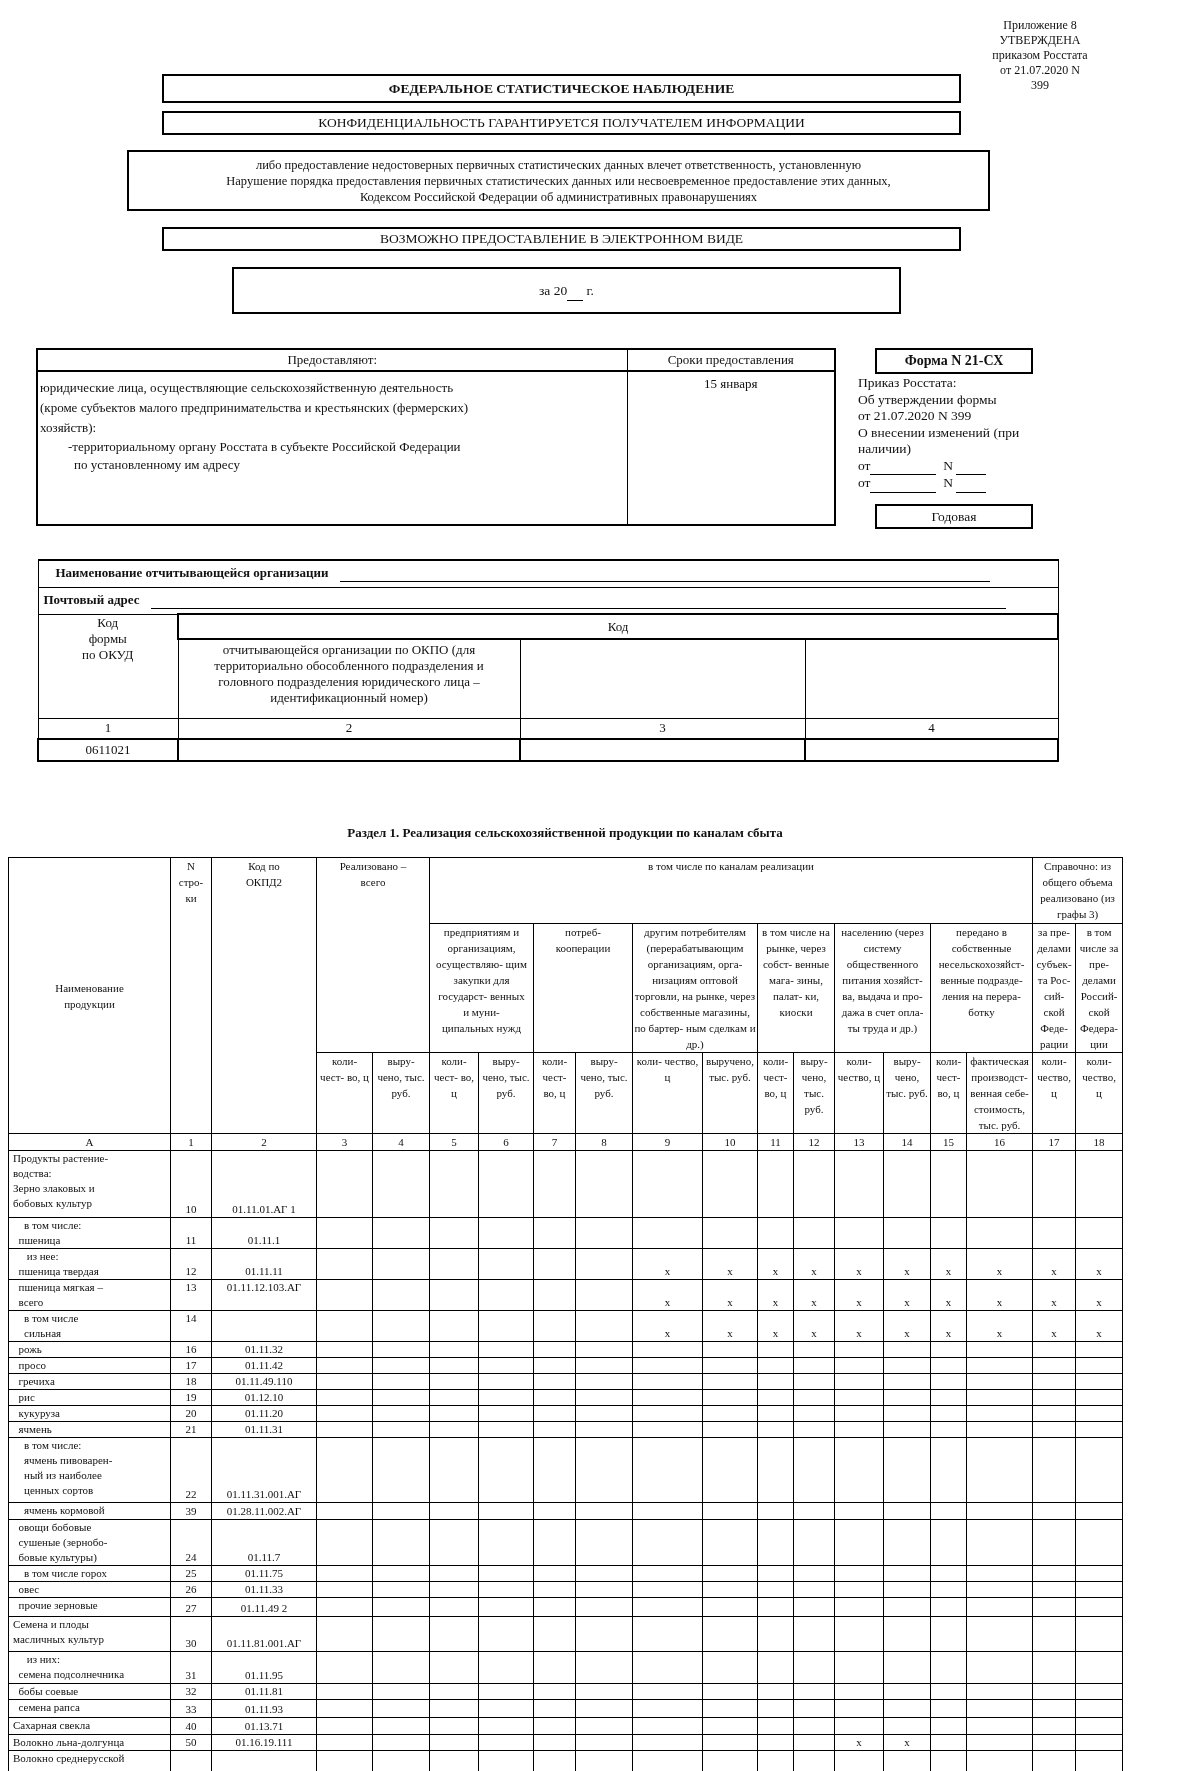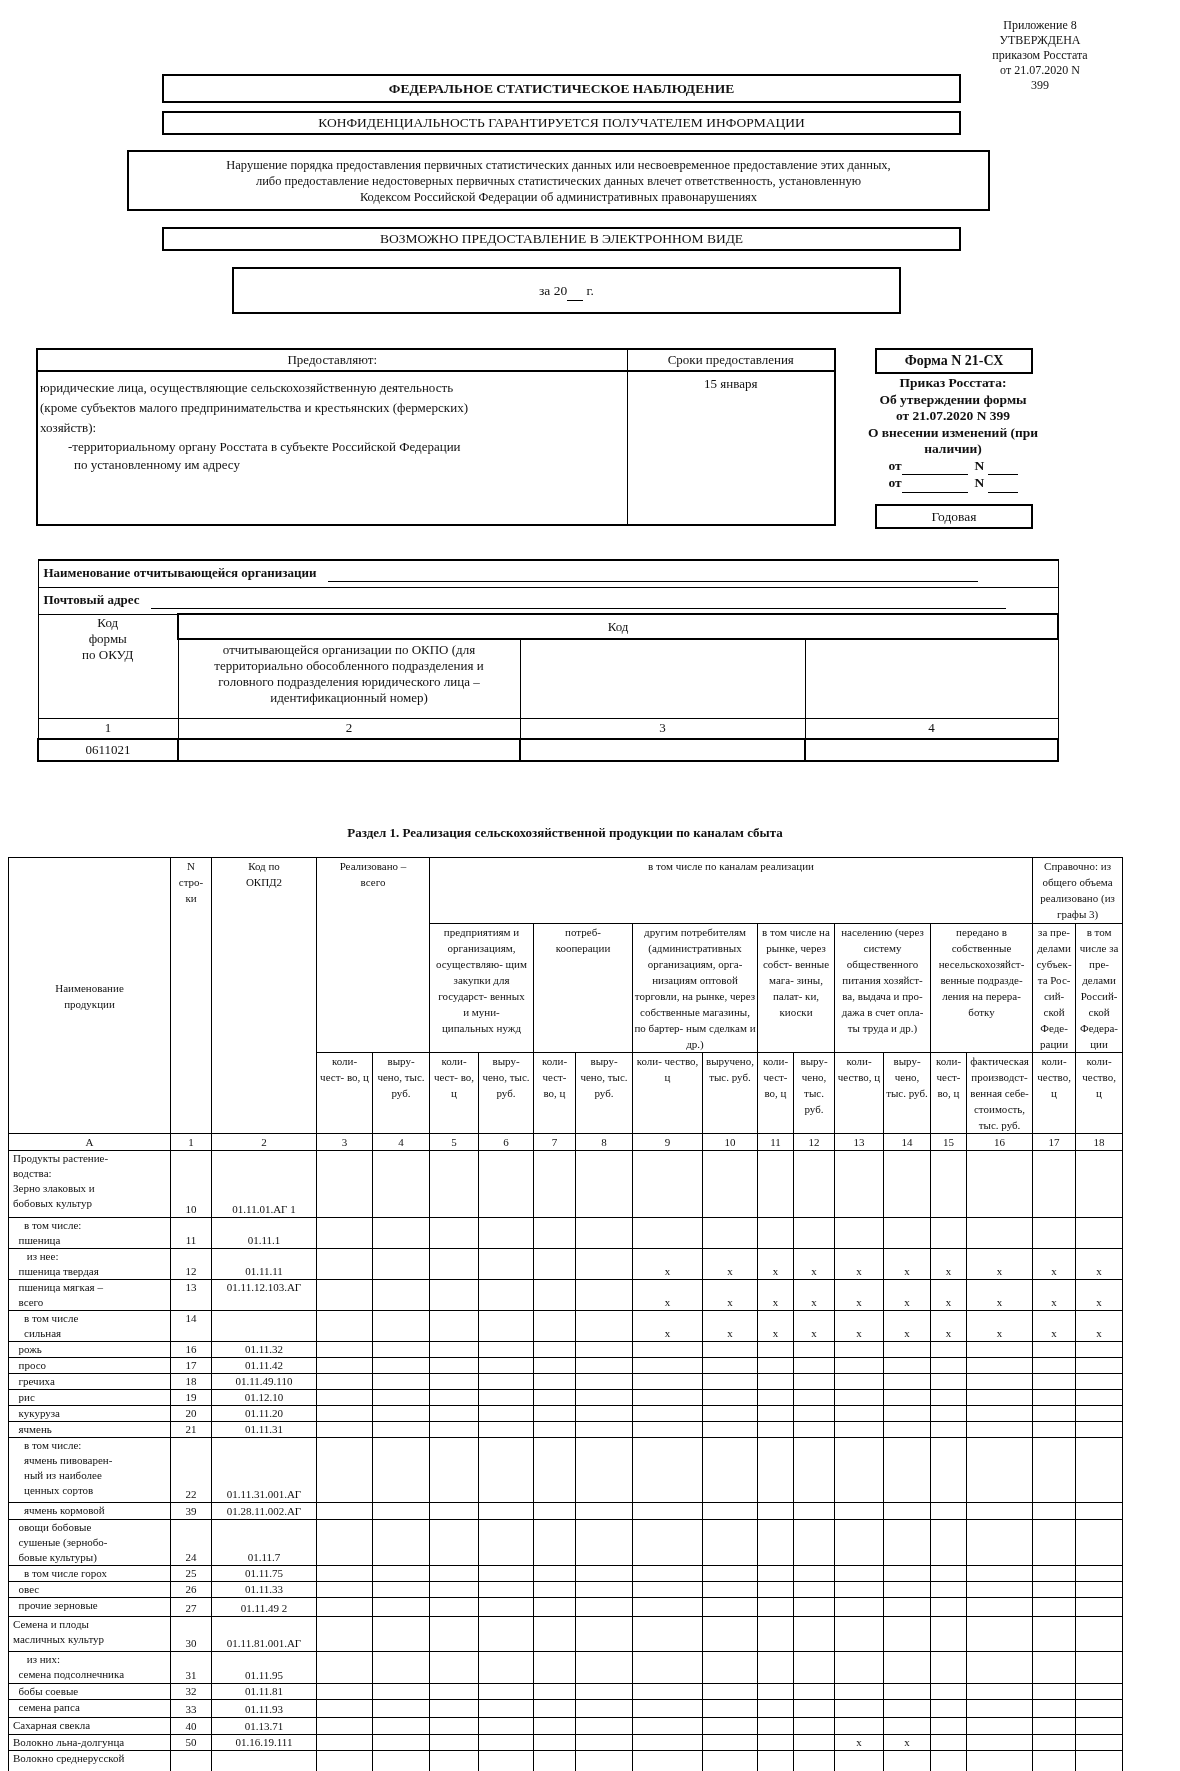--- a/index.html
+++ b/index.html
@@ -33,22 +33,22 @@
   <div>399</div>
 </div>
 
 <div class="abs box t13 bold" style="left:162px; top:74px; width:799px; height:29px;">
   <span>ФЕДЕРАЛЬНОЕ СТАТИСТИЧЕСКОЕ НАБЛЮДЕНИЕ</span>
 </div>
 <div class="abs box t13" style="left:162px; top:111px; width:799px; height:24px;">
   <span>КОНФИДЕНЦИАЛЬНОСТЬ ГАРАНТИРУЕТСЯ ПОЛУЧАТЕЛЕМ ИНФОРМАЦИИ</span>
 </div>
 <div class="abs box t12" style="left:127px; top:150px; width:863px; height:61px;">
+  <div>либо предоставление недостоверных первичных статистических данных влечет ответственность, установленную</div>
   <div>Нарушение порядка предоставления первичных статистических данных или несвоевременное предоставление этих данных,</div>
-  <div>либо предоставление недостоверных первичных статистических данных влечет ответственность, установленную</div>
   <div>Кодексом Российской Федерации об административных правонарушениях</div>
 </div>
 <div class="abs box t13" style="left:162px; top:227px; width:799px; height:24px;">
   <span>ВОЗМОЖНО ПРЕДОСТАВЛЕНИЕ В ЭЛЕКТРОННОМ ВИДЕ</span>
 </div>
 <div class="abs box t13" style="left:232px; top:267px; width:669px; height:47px; line-height:19px;">
   <div>
     <span>за 20</span><span class="uline" style="width:16px;">&nbsp;</span>&nbsp;<span>г.</span>
   </div>
 </div>
@@ -72,21 +72,21 @@
       <div style="padding-left:34px; line-height:18px;">по установленному им адресу</div>
     </td>
     <td style="text-align:center; padding-top:4px;">15 января</td>
   </tr>
 </tbody>
   </table>
 
 <div class="abs box bold" style="left:875px; top:348px; width:158px; height:26px; font-size:14px;">
   <span>Форма N 21-СХ</span>
 </div>
-<div class="abs" style="left:858px; top:375px; width:190px; text-align:center; font-size:13.5px; line-height:16.5px;font-weight:bold;">
+<div class="abs" style="left:858px; top:375px; width:190px; font-size:13.5px; line-height:16.5px;">
   <div>Приказ Росстата:</div>
   <div>Об утверждении формы</div>
   <div>от 21.07.2020 N 399</div>
   <div>О внесении изменений (при</div>
   <div>наличии)</div>
   <div>
     <span>от</span><span class="uline" style="width:66px;">&nbsp;</span>
     &nbsp;<span>N</span>&nbsp;<span class="uline" style="width:30px;">&nbsp;</span>
   </div>
   <div>
@@ -101,21 +101,21 @@
 <table class="abs org" style="left:37px; top:559px; width:1020px;">
   <colgroup>
     <col style="width:140px">
       <col style="width:342px">
       <col style="width:285px">
       <col style="width:253px">
   </colgroup>
   <tbody>
       <tr style="height:27px;">
     <td colspan="4" style="vertical-align:middle; padding-left:5px; border-top:2px solid #000;">
-      <span class="bold" style="font-size:13px;">Наименование отчитывающейся организации</span>
+      <span class="bold" style="font-size:13px;margin-left:12px;">Наименование отчитывающейся организации</span>
       <span class="uline" style="width:650px; margin-left:8px;">&nbsp;</span>
     </td>
   </tr>
   <tr style="height:27px;">
     <td colspan="4" style="vertical-align:middle; padding-left:5px;">
       <span class="bold" style="font-size:13px;">Почтовый адрес</span>
       <span class="uline" style="width:855px; margin-left:8px;">&nbsp;</span>
     </td>
   </tr>
   <tr style="height:25px;">
@@ -173,21 +173,21 @@
       <td rowspan="3" style="vertical-align:middle; padding:0 30px;">Наименование продукции</td>
       <td rowspan="3" style="padding:0 4px;">N стро- ки</td>
       <td rowspan="3" style="padding:0 24px;">Код по ОКПД2</td>
       <td rowspan="2" colspan="2" style="padding:0 14px;">Реализовано – всего</td>
       <td colspan="12">в том числе по каналам реализации</td>
       <td colspan="2" style="padding:0 2px;">Справочно: из общего объема реализовано (из графы 3)</td>
     </tr>
     <tr style="height:128px;">
       <td colspan="2" style="padding:0 6px;">предприятиям и организациям, осуществляю- щим закупки для государст- венных и муни- ципальных нужд</td>
       <td colspan="2" style="padding:0 20px;">потреб- кооперации</td>
-      <td colspan="2">другим потребителям (административных организациям, орга- низациям оптовой торговли, на рынке, через собственные магазины, по бартер- ным сделкам и др.)</td>
+      <td colspan="2">другим потребителям (перерабатывающим организациям, орга- низациям оптовой торговли, на рынке, через собственные магазины, по бартер- ным сделкам и др.)</td>
       <td colspan="2">в том числе на рынке, через собст- венные мага- зины, палат- ки, киоски</td>
       <td colspan="2">населению (через систему общественного питания хозяйст- ва, выдача и про- дажа в счет опла- ты труда и др.)</td>
       <td colspan="2">передано в собственные несельскохозяйст- венные подразде- ления на перера- ботку</td>
       <td>за пре- делами субъек- та Рос- сий- ской Феде- рации</td>
       <td>в том числе за пре- делами Россий- ской Федера- ции</td>
     </tr>
     <tr style="height:81px;" id="s1-subhead">
         <td style="padding: 0px 2px;">коли- чест- во, ц</td>
         <td style="padding: 0px 2px;">выру- чено, тыс. руб.</td>
         <td style="padding: 0px 2px;">коли- чест- во, ц</td>

